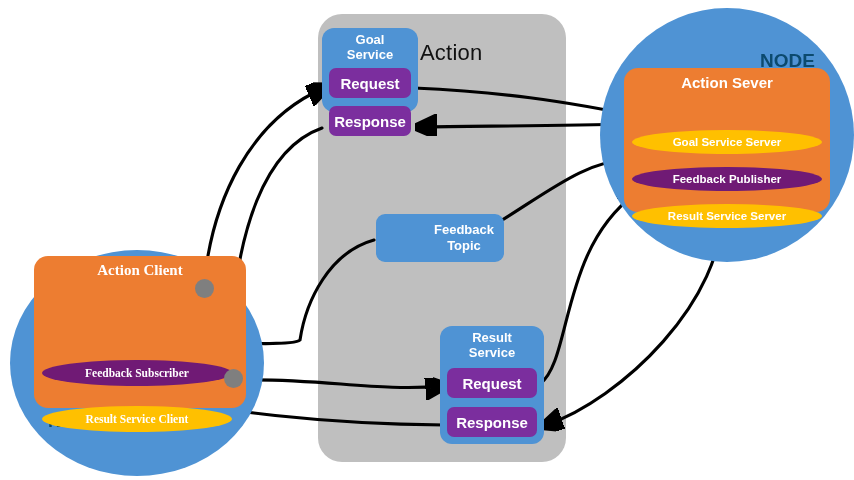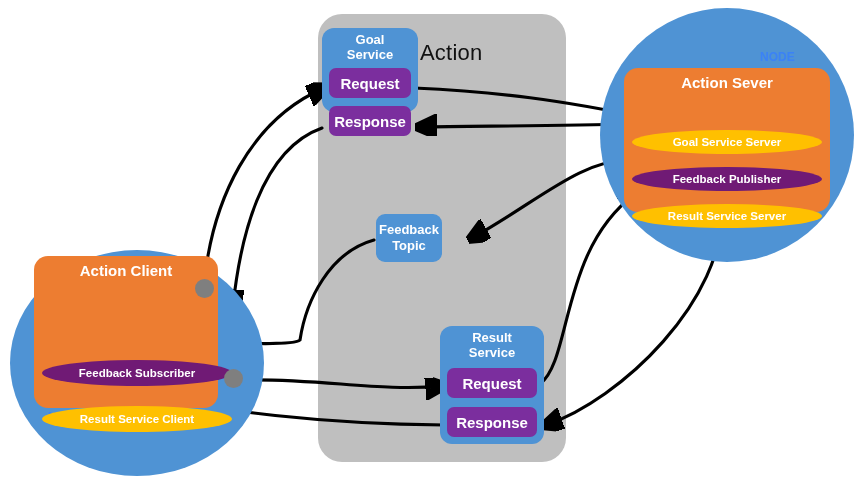--- a/index.html
+++ b/index.html
@@ -14,28 +14,28 @@
   }
   .action-title{
     position:absolute;left:420px;top:40px;width:140px;text-align:left;
     font-size:22px;font-weight:normal;color:#111;letter-spacing:.2px;
   }
 
   
   .node-circle{position:absolute;background:#4f93d4;border-radius:50%;}
   #node-right{left:600px;top:8px;width:254px;height:254px;}
   #node-left{left:10px;top:250px;width:254px;height:226px;}
-  .node-label{position:absolute;color:#3b82f6;font-size:12px;font-weight:bold;}
+  .node-label{position:absolute;color:#0c4a6e;font-size:19px;font-weight:bold;}
   #node-right-label{left:760px;top:50px;}
   #node-left-label{left:48px;top:410px;}
 
   
   .orange-box{position:absolute;background:#ed7d31;border-radius:14px;}
   #server-box{left:624px;top:68px;width:206px;height:144px;}
-  #client-box{left:34px;top:256px;width:184px;height:152px;}
+  #client-box{left:34px;top:256px;width:212px;height:152px;font-family:Liberation Serif, serif;}
   .orange-title{
     position:absolute;width:100%;text-align:center;color:#fff;
     font-size:15px;font-weight:bold;top:6px;
   }
 
   
   .pill{
     position:absolute;border-radius:50%/50%;display:flex;
     align-items:center;justify-content:center;
     color:#fff;font-size:11.5px;font-weight:bold;white-space:nowrap;margin-top:32px;
@@ -50,24 +50,24 @@
     font-size:13px;font-weight:bold;line-height:15px;top:4px;
   }
   .msg-box{
     position:absolute;background:#7b2e9e;border-radius:7px;
     display:flex;align-items:center;justify-content:center;
     color:#fff;font-size:15px;font-weight:bold;
   }
 
   
   #feedback-topic{
-    position:absolute;left:376px;top:214px;width:66px;height:48px;
+    position:absolute;left:376px;top:214px;width:80px;height:48px;
     background:#4f93d4;border-radius:9px;
     display:flex;flex-direction:column;align-items:center;justify-content:center;
-    color:#fff;font-size:13px;font-weight:bold;line-height:16px;
+    color:#fff;font-size:13px;font-weight:bold;line-height:16px;padding-left:48px;
   }
 
   
   .dot{position:absolute;width:19px;height:19px;border-radius:50%;background:#7f7f7f;}
 
   
   #arrows{position:absolute;left:0;top:0;width:854px;height:480px;
           pointer-events:none;}
   #arrows path{fill:none;stroke:#000;stroke-width:3.1;stroke-linecap:round;}
 </style>

